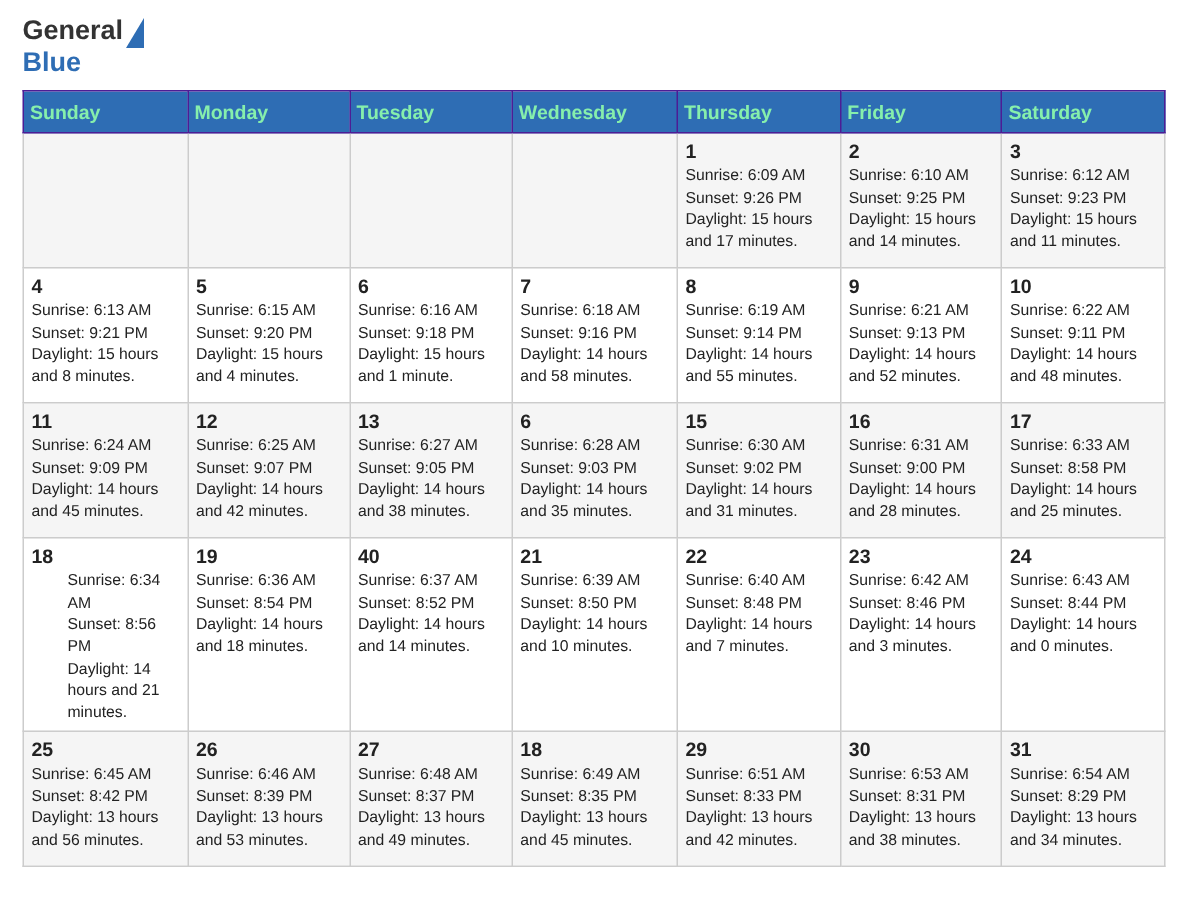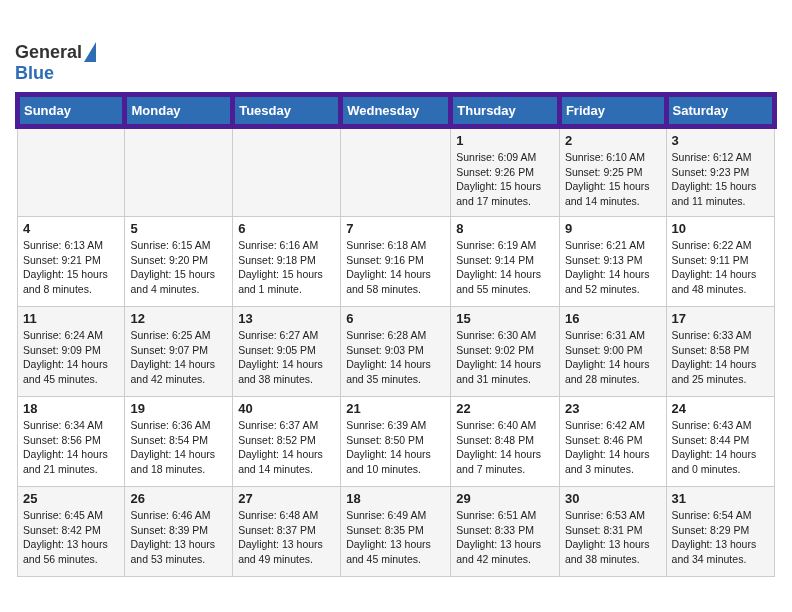--- a/index.html
+++ b/index.html
@@ -16,21 +16,21 @@
       align-items: flex-start;
       margin-bottom: 8px;
     }
     .logo {
       display: flex;
       flex-direction: column;
       align-items: flex-start;
     }
     .logo-text {
       display: flex;
-      margin-top: 32px;
+      align-items: center;
     }
     .logo-general {
       font-size: 18px;
       font-weight: bold;
       color: #333;
     }
     .logo-blue {
       font-size: 18px;
       font-weight: bold;
       color: #2e6db4;
@@ -55,26 +55,26 @@
       font-size: 16px;
       color: #444;
       font-weight: bold;
     }
     table {
       width: 100%;
       border-collapse: collapse;
     }
     thead tr th {
       background-color: #2e6db4;
-      color: #ffffff;
+      color: #86efac;
       font-size: 13px;
       font-weight: bold;
       padding: 6px 4px;
       text-align: left;
-      border: 5px solid #4c1d95;
+      border: 1px solid #4c1d95;
     }
     tbody tr td {
       border: 1px solid #ccc;
       vertical-align: top;
       padding: 4px 5px;
       font-size: 10.5px;
       color: #222;
       width: 113px;
       min-height: 80px;
       height: 90px;
@@ -233,21 +233,21 @@
         <td>
           <span class="day-num">17</span>
           <div class="cell-content" style="white-space: pre-line;">Sunrise: 6:33 AM
 Sunset: 8:58 PM
 Daylight: 14 hours and 25 minutes.</div>
         </td>
       </tr>
       <tr>
         <td>
           <span class="day-num">18</span>
-          <div class="cell-content" style="white-space: pre-line;">Sunrise: 6:34 AM
+          <div class="cell-content" style="white-space: pre-line; margin-left: 24px;">Sunrise: 6:34 AM
 Sunset: 8:56 PM
 Daylight: 14 hours and 21 minutes.</div>
         </td>
         <td>
           <span class="day-num">19</span>
           <div class="cell-content" style="white-space: pre-line;">Sunrise: 6:36 AM
 Sunset: 8:54 PM
 Daylight: 14 hours and 18 minutes.</div>
         </td>
         <td>

